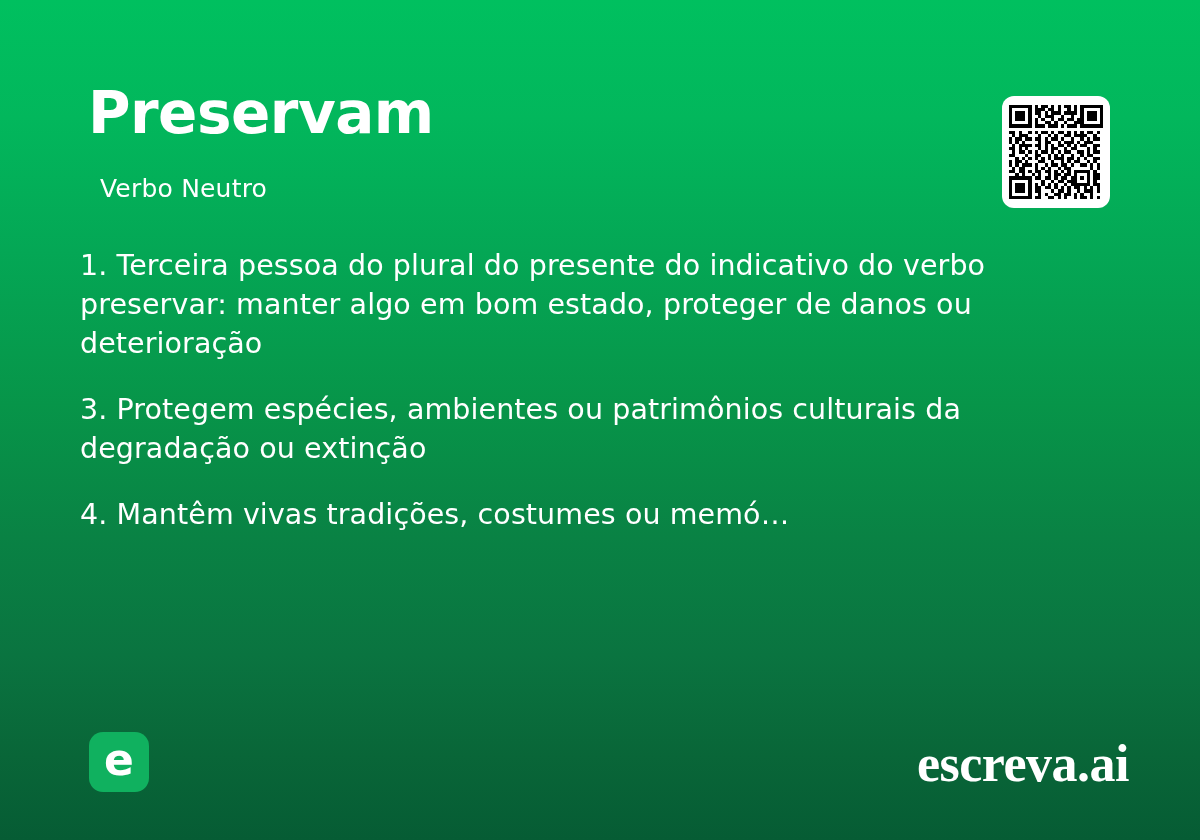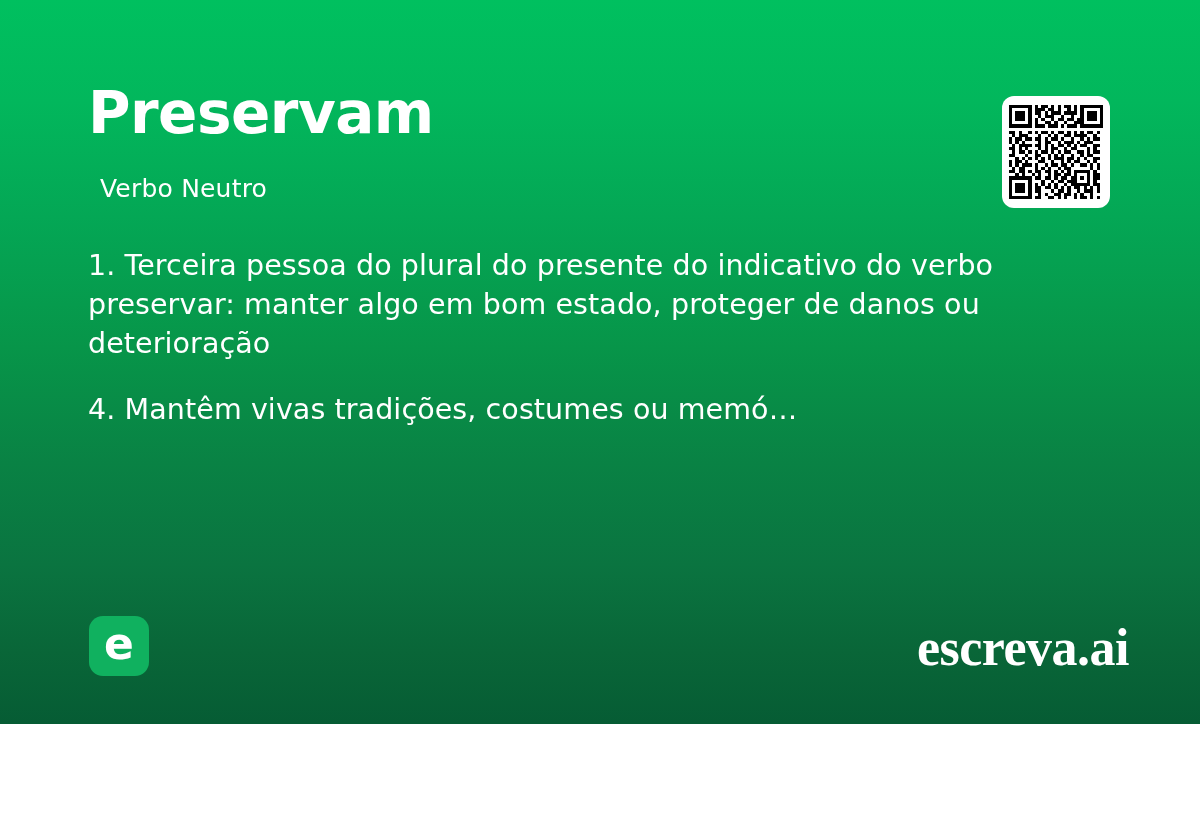--- a/index.html
+++ b/index.html
@@ -9,21 +9,21 @@
   body {
     width: 1200px;
     height: 840px;
     overflow: hidden;
     font-family: "DejaVu Sans", sans-serif;
   }
 
   #card {
     position: relative;
     width: 1200px;
-    height: 724px;
+    height: 840px;
     box-sizing: border-box;
     background: linear-gradient(180deg,
         #00c05f 0%,
         #02b75c 14%,
         #04a755 30%,
         #079549 48%,
         #098244 64%,
         #0a7440 78%,
         #096638 90%,
         #065c34 100%);
@@ -74,21 +74,21 @@
     padding: 7px 7px;
     display: flex;
     align-items: center;
     justify-content: center;
   }
   #qr-panel svg { display: block; }
 
   
   #definitions {
     position: absolute;
-    left: 88px;
+    left: 80px;
     top: 246px;
     width: 980px;
   }
 
   .definition {
     font-family: "DejaVu Sans", sans-serif;
     font-size: 28.5px;
     line-height: 39px;
     color: #ffffff;
     margin: 0 0 27px 0;
@@ -400,20 +400,21 @@
             <rect x="17" y="28" width="1" height="1"></rect>
           <rect x="22" y="28" width="2" height="1"></rect>
             <rect x="27" y="28" width="1" height="1"></rect>
         </g>
       </svg>
     </span>
   </div>
 
   <div id="definitions">
     <p class="definition">1. Terceira pessoa do plural do presente do indicativo do verbo preservar: manter algo em bom estado, proteger de danos ou deterioração</p>
+    <p class="definition">3. Protegem espécies, ambientes ou patrimônios culturais da degradação ou extinção</p>
     <p class="definition">4. Mantêm vivas tradições, costumes ou memó…</p>
   </div>
 
   <div id="footer">
     <div id="logo-mark">
       <span id="logo-letter">e</span>
     </div>
     <div id="brand">escreva.ai</div>
   </div>
 

